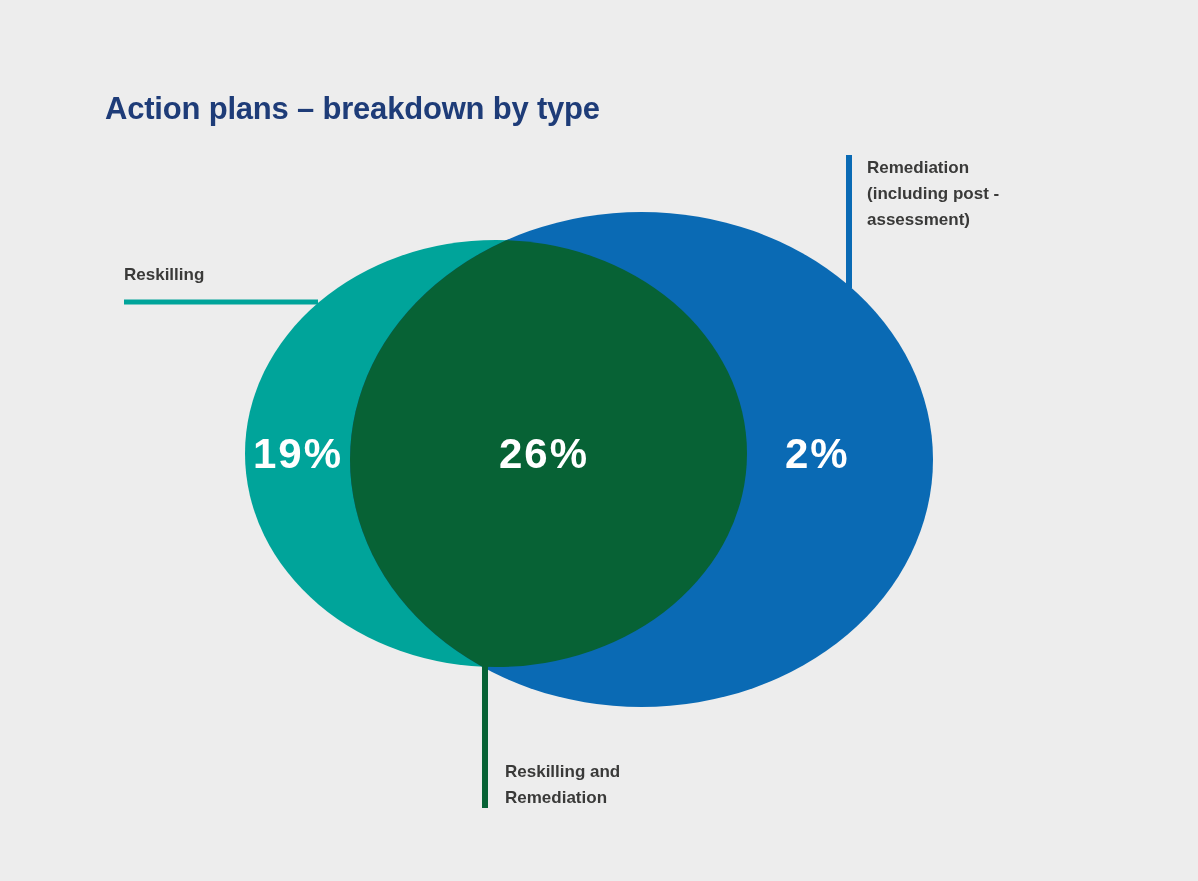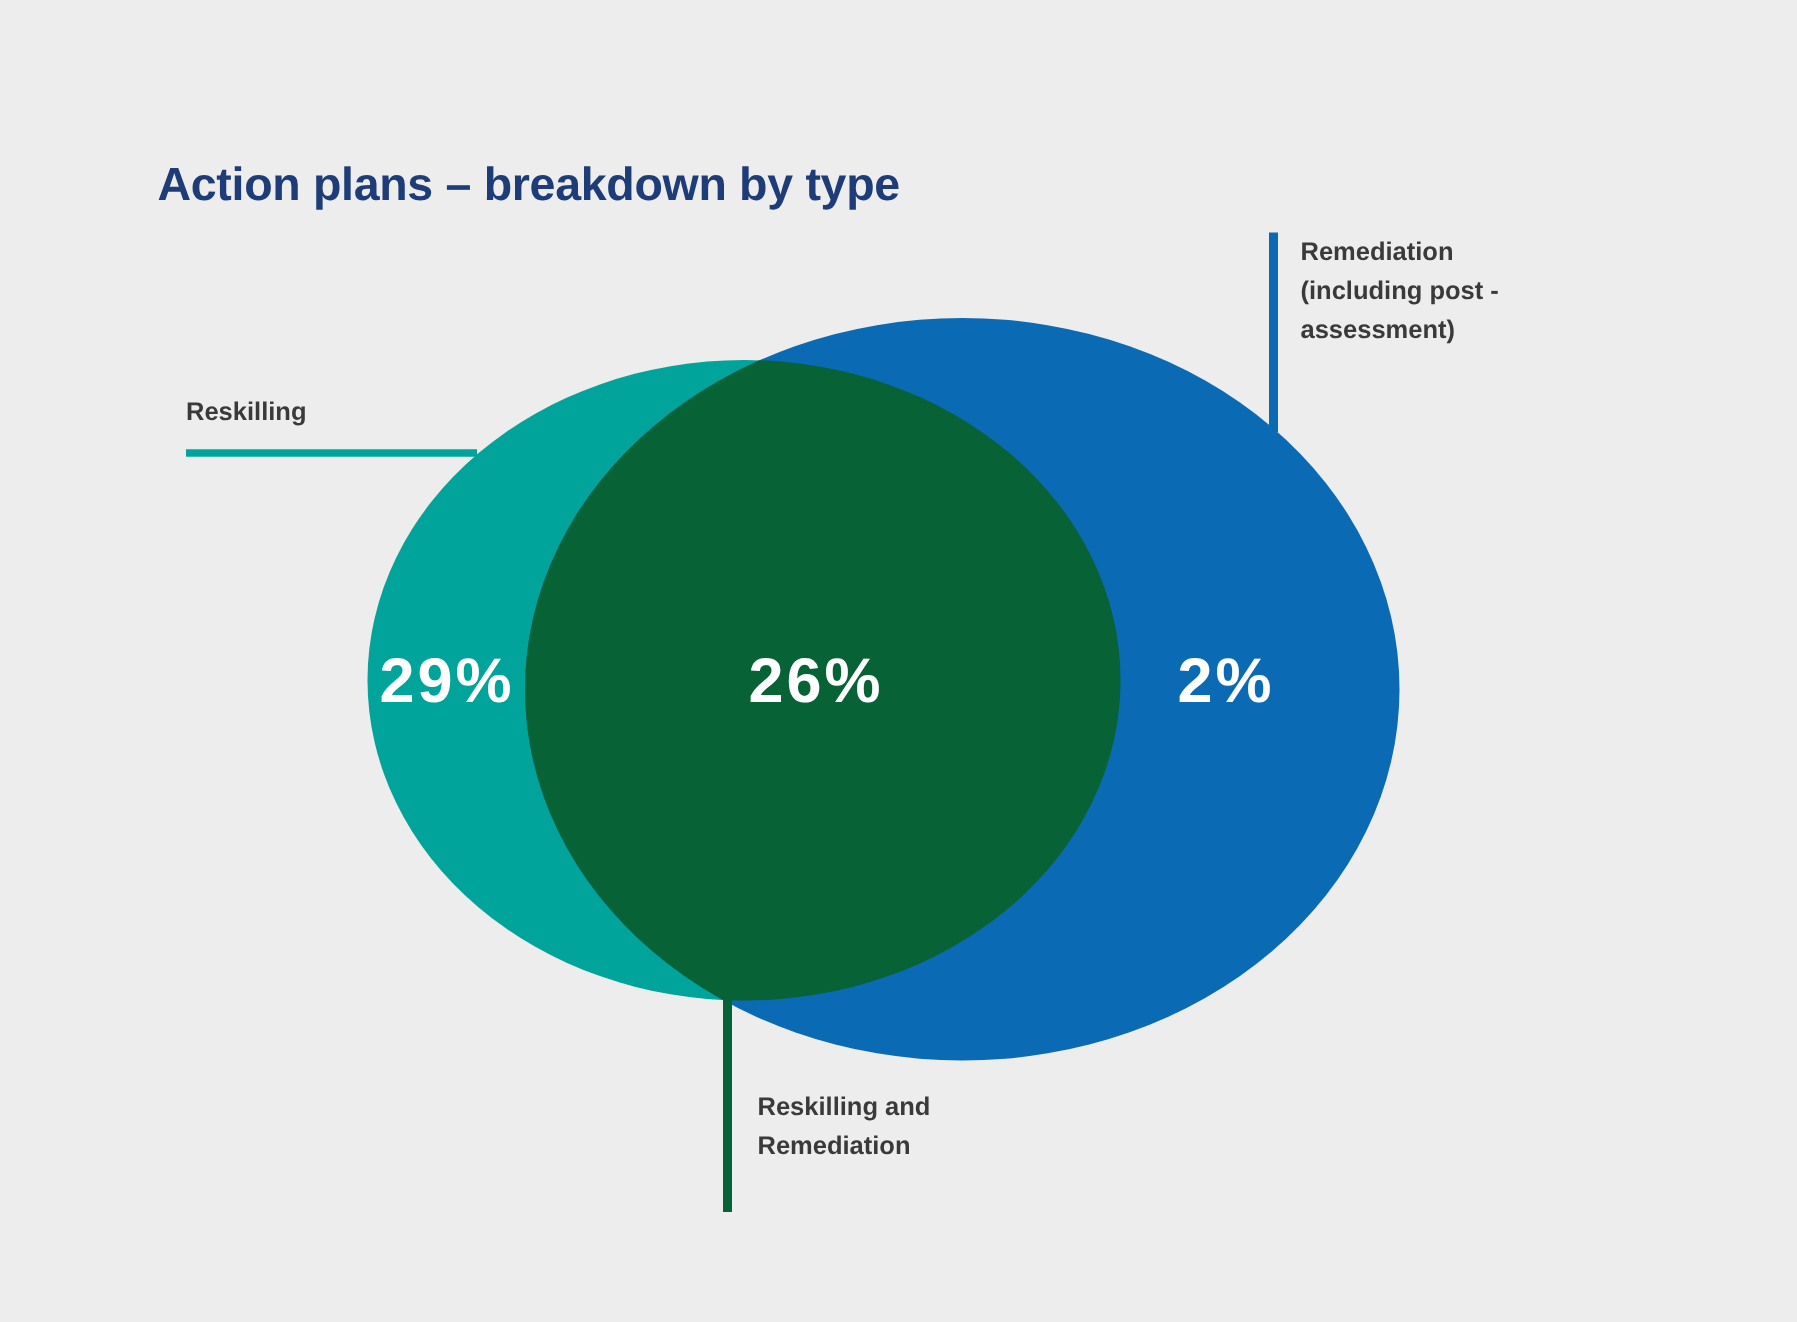--- a/index.html
+++ b/index.html
@@ -16,21 +16,21 @@
     font-family: "Liberation Sans", sans-serif;
   }
   #venn-svg {
     position: absolute;
     left: 0;
     top: 0;
   }
   .page-title {
     position: absolute;
     left: 105px;
-    top: 86px;
+    top: 72px;
     font-size: 31px;
     font-weight: bold;
     color: #1E3C78;
     line-height: 1;
     letter-spacing: -0.2px;
     white-space: nowrap;
   }
   .callout-label {
     position: absolute;
     font-size: 17px;
@@ -42,21 +42,21 @@
   .label-reskilling {
     left: 124px;
     top: 262px;
   }
   .label-remediation {
     left: 867px;
     top: 155px;
   }
   .label-overlap {
     left: 505px;
-    top: 725px;
+    top: 759px;
   }
   .pct-value {
     position: absolute;
     top: 433px;
     font-size: 42px;
     font-weight: bold;
     color: #FFFFFF;
     line-height: 1;
     letter-spacing: 2px;
     white-space: nowrap;
@@ -94,19 +94,19 @@
 
   <div class="callout-label label-reskilling">Reskilling</div>
 
   <div class="callout-label label-remediation">Remediation
 (including post -
 assessment)</div>
 
   <div class="callout-label label-overlap">Reskilling and
 Remediation</div>
 
-  <div class="pct-value pct-reskilling">29%</div>
+  <div class="pct-value pct-reskilling">19%</div>
 
   <div class="pct-value pct-overlap">26%</div>
 
   <div class="pct-value pct-remediation">2%</div>
 
 </div>
 
 </body></html>

